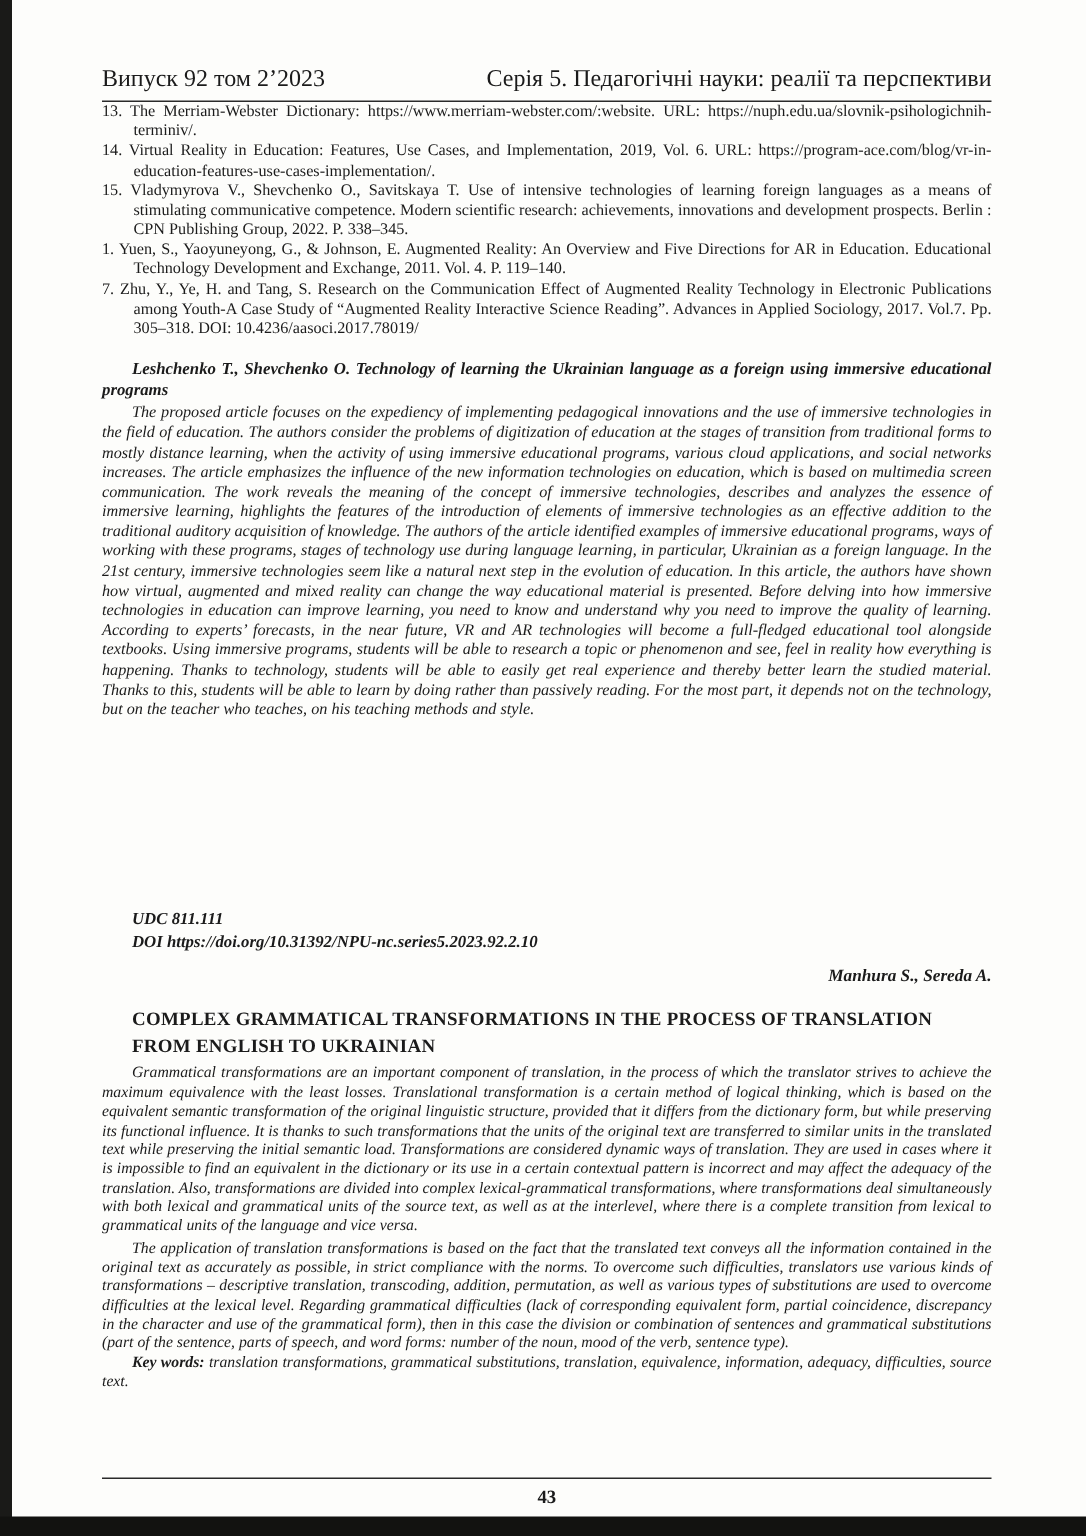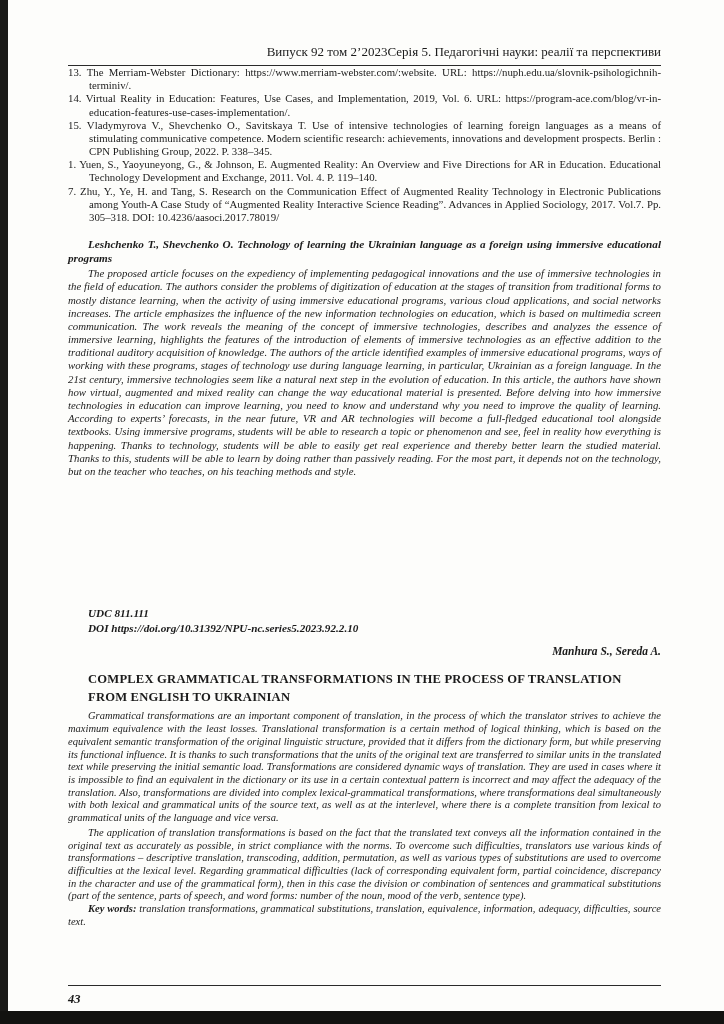--- a/index.html
+++ b/index.html
@@ -2,40 +2,40 @@
 <html><head>
 <meta charset="utf-8">
 <style>
   * { margin:0; padding:0; box-sizing:border-box; }
   html, body { width:724px; height:1024px; }
   body { background:#e9e9e5; font-family:"Liberation Serif","DejaVu Serif",serif; color:#1b1b1b; }
   .page { position:relative; width:724px; height:1024px; background:#fdfdfb; overflow:hidden; }
   .edge-left { position:absolute; left:0; top:0; width:8px; height:100%; background:#1a1a18; }
   .edge-bottom { position:absolute; left:0; bottom:0; width:100%; height:13px; background:#121210; }
   .content { position:absolute; left:68px; right:63px; top:44px; }
-  .running-head { display:flex; justify-content:flex-end; font-size:13px; }
+  .running-head { display:flex; justify-content:space-between; font-size:16px; }
   .head-rule { border-bottom:1.5px solid #2a2a2a; margin-top:5px; }
   .references { font-size:10.8px; line-height:1.22; text-align:justify; }
   .ref { padding-left:21px; text-indent:-21px; }
   .prev-heading { margin-top:13px; font-size:11.2px; font-weight:bold; font-style:italic;
                   text-align:justify; text-indent:20px; line-height:1.26; }
   .abstract { font-size:10.8px; font-style:italic; text-align:justify; text-indent:20px;
               line-height:1.22; margin-top:2px; }
   .keywords { font-size:10.8px; font-style:italic; text-align:justify; text-indent:20px;
               line-height:1.22; }
   .kw-label { font-weight:bold; }
   .article2 { position:absolute; left:68px; right:63px; top:606px; }
   .udc, .doi { font-size:11.2px; font-weight:bold; font-style:italic; margin-left:20px; line-height:1.35; }
   .authors { margin-top:9px; font-size:11.5px; font-weight:bold; font-style:italic; text-align:right; }
   .title { margin-top:14px; margin-bottom:4px; font-size:12.6px; font-weight:bold; text-align:left;
            line-height:1.4; letter-spacing:0.2px; padding:0 20px; }
   .article2 .abstract, .article2 .keywords { font-size:10.5px; line-height:1.21; }
   .para1 { }
   .footer { position:absolute; left:68px; right:63px; bottom:17px; border-top:1.5px solid #2a2a2a;
-            text-align:left; padding-top:3px;font-style:italic; }
+            text-align:center; padding-top:3px; }
   .pagenum { font-size:12.5px; font-weight:bold; }
 </style>
 </head>
 <body>
 
 <div class="page">
   <div class="edge-left"></div>
   <div class="edge-bottom"></div>
 
   <div class="content">

